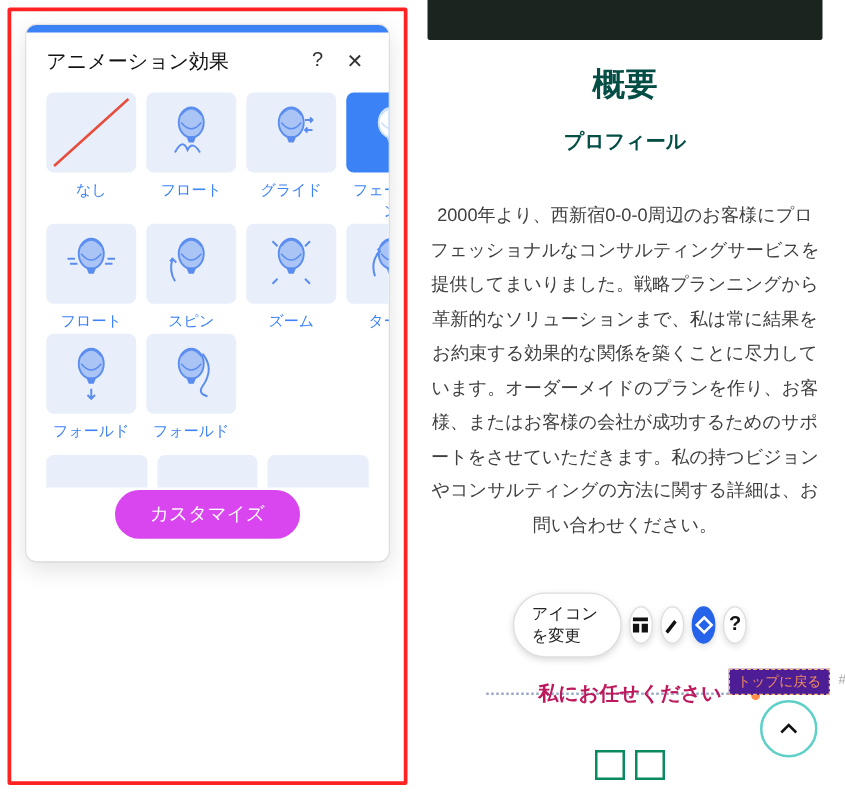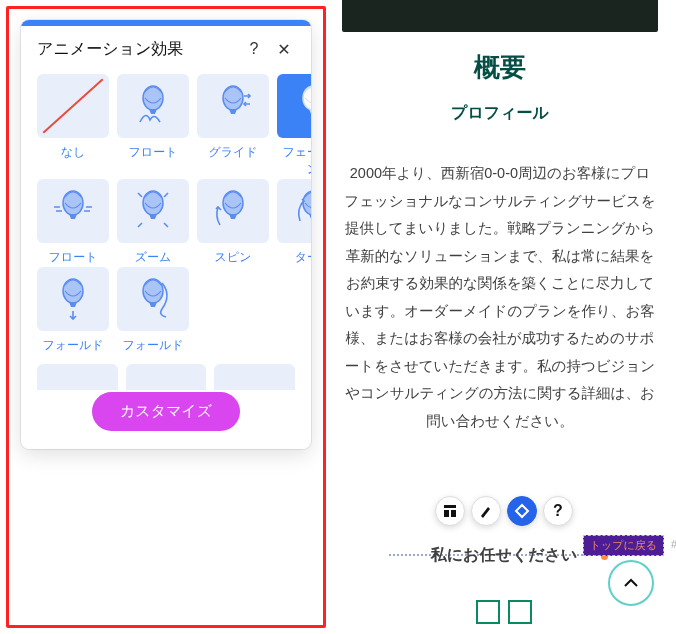--- a/index.html
+++ b/index.html
@@ -38,21 +38,21 @@
   .content { text-align: center; color: #044e46; }
   .h1 { font-size: 26px; font-weight: 700; margin: 10px 0 18px; }
   .h2 { font-size: 16px; font-weight: 700; margin-bottom: 36px; }
   .body { font-size: 14.5px; line-height: 1.9; color: #404040; text-align: center; padding: 0 2px; }
 
   .toolbar { position: absolute; left: 50%; transform: translateX(-50%); bottom: 108px; display: flex; gap: 6px; align-items: center; }
   .pill { background: #fff; border: 1px solid #ddd; border-radius: 999px; padding: 7px 14px; font-size: 13px; color: #222; cursor: pointer; box-shadow: 0 2px 6px rgba(0,0,0,.15); }
   .circ { width: 30px; height: 30px; border-radius: 50%; background: #fff; border: 1px solid #ddd; display: flex; align-items: center; justify-content: center; cursor: pointer; box-shadow: 0 2px 6px rgba(0,0,0,.15); }
   .circ.active { background: #2563eb; border-color: #2563eb; }
 
-  .cta { position: absolute; bottom: 68px; left: 0; right: 0; text-align: center; font-size: 16px; font-weight: 700; color: #404040; margin-top: 34px; }
+  .cta { position: absolute; bottom: 68px; left: 0; right: 0; text-align: center; font-size: 16px; font-weight: 700; color: #be185d; margin-top: 34px; }
   .squares { position: absolute; bottom: 10px; left: 50%; transform: translateX(-50%); display: flex; gap: 8px; }
   .sq { width: 24px; height: 24px; border: 2px solid #0a8a5f; }
 
   .back-top { position: absolute; right: 22px; bottom: 28px; width: 46px; height: 46px; border: 2px solid #5fd0c8; border-radius: 50%; display: flex; align-items: center; justify-content: center; background: #fff; cursor: pointer; }
   .back-top-label { position: absolute; right: 12px; bottom: 78px; font-size: 11px; color: #f08a5d; border: 1px dashed #f6b77d; padding: 2px 6px; background: #4c1d95; }
   .back-top-label::after { content: "#"; color: #aaa; position: absolute; right: -14px; top: 2px; }
   .dot-orange { position: absolute; right: 68px; bottom: 74px; width: 7px; height: 7px; background: #ff8c42; border-radius: 50%; }
 
   .dotted-border { position: absolute; left: 50%; transform: translateX(-50%); bottom: 78px; width: 230px; border-top: 2px dotted #9aa9c7; }
 </style>
@@ -135,40 +135,40 @@
             <div class="tile-label">フロート</div>
           </div>
           <div class="tile-wrap">
             <div class="tile">
               <span class="balloon">
                 <svg width="42" height="48" viewBox="0 0 42 48">
     <ellipse cx="21" cy="16" rx="10" ry="12" fill="#a9c4f5" stroke="#5b8df0" stroke-width="1.5"></ellipse>
     <path d="M17 27 L25 27 L23 32 L19 32 Z" fill="#5b8df0"></path>
     <path d="M13 10 Q21 0 29 10" fill="none" stroke="#5b8df0" stroke-width="1.2"></path>
     <path d="M13 16 Q21 26 29 16" fill="none" stroke="#5b8df0" stroke-width="1.2"></path>
-    <path d="M6 6 L10 10 M36 6 L32 10 M6 40 L10 36 M36 40 L32 36" stroke="#5b8df0" stroke-width="1.6"></path>
-  </svg>
-              </span>
-            </div>
-            <div class="tile-label">ズーム</div>
-          </div>
-          <div class="tile-wrap">
-            <div class="tile">
-              <span class="balloon">
-                <svg width="42" height="48" viewBox="0 0 42 48">
-    <ellipse cx="21" cy="16" rx="10" ry="12" fill="#a9c4f5" stroke="#5b8df0" stroke-width="1.5"></ellipse>
-    <path d="M17 27 L25 27 L23 32 L19 32 Z" fill="#5b8df0"></path>
-    <path d="M13 10 Q21 0 29 10" fill="none" stroke="#5b8df0" stroke-width="1.2"></path>
-    <path d="M13 16 Q21 26 29 16" fill="none" stroke="#5b8df0" stroke-width="1.2"></path>
     <path d="M8 38 Q3 30 6 20" fill="none" stroke="#5b8df0" stroke-width="1.6"></path>
                   <path d="M4 22 L6 20 L9 23" fill="none" stroke="#5b8df0" stroke-width="1.6"></path>
   </svg>
               </span>
             </div>
             <div class="tile-label">スピン</div>
+          </div>
+          <div class="tile-wrap">
+            <div class="tile">
+              <span class="balloon">
+                <svg width="42" height="48" viewBox="0 0 42 48">
+    <ellipse cx="21" cy="16" rx="10" ry="12" fill="#a9c4f5" stroke="#5b8df0" stroke-width="1.5"></ellipse>
+    <path d="M17 27 L25 27 L23 32 L19 32 Z" fill="#5b8df0"></path>
+    <path d="M13 10 Q21 0 29 10" fill="none" stroke="#5b8df0" stroke-width="1.2"></path>
+    <path d="M13 16 Q21 26 29 16" fill="none" stroke="#5b8df0" stroke-width="1.2"></path>
+    <path d="M6 6 L10 10 M36 6 L32 10 M6 40 L10 36 M36 40 L32 36" stroke="#5b8df0" stroke-width="1.6"></path>
+  </svg>
+              </span>
+            </div>
+            <div class="tile-label">ズーム</div>
           </div>
           <div class="tile-wrap">
             <div class="tile">
               <span class="balloon">
                 <svg width="42" height="48" viewBox="0 0 42 48">
     <ellipse cx="21" cy="16" rx="10" ry="12" fill="#a9c4f5" stroke="#5b8df0" stroke-width="1.5"></ellipse>
     <path d="M17 27 L25 27 L23 32 L19 32 Z" fill="#5b8df0"></path>
     <path d="M13 10 Q21 0 29 10" fill="none" stroke="#5b8df0" stroke-width="1.2"></path>
     <path d="M13 16 Q21 26 29 16" fill="none" stroke="#5b8df0" stroke-width="1.2"></path>
     <path d="M8 34 Q4 22 12 14" fill="none" stroke="#5b8df0" stroke-width="1.6"></path>
@@ -221,20 +221,21 @@
 
   <div class="right-area">
     <div class="hero"></div>
     <div class="content">
       <div class="h1">概要</div>
       <div class="h2">プロフィール</div>
       <div class="body">2000年より、西新宿0-0-0周辺のお客様にプロフェッショナルなコンサルティングサービスを提供してまいりました。戦略プランニングから革新的なソリューションまで、私は常に結果をお約束する効果的な関係を築くことに尽力しています。オーダーメイドのプランを作り、お客様、またはお客様の会社が成功するためのサポートをさせていただきます。私の持つビジョンやコンサルティングの方法に関する詳細は、お問い合わせください。</div>
     </div>
 
     <div class="toolbar">
+      <div class="pill">アイコンを変更</div>
       <div class="circ">
         <svg width="14" height="14" viewBox="0 0 14 14">
             <rect x="1" y="1" width="12" height="3" fill="#111"></rect>
             <rect x="1" y="6" width="5" height="7" fill="#111"></rect>
             <rect x="8" y="6" width="5" height="7" fill="#111"></rect>
           </svg>
       </div>
       <div class="circ">
         <svg width="14" height="14" viewBox="0 0 14 14">
             <path d="M2 12 L9 3 L11 5 L4 14 Z" fill="#111"></path>

